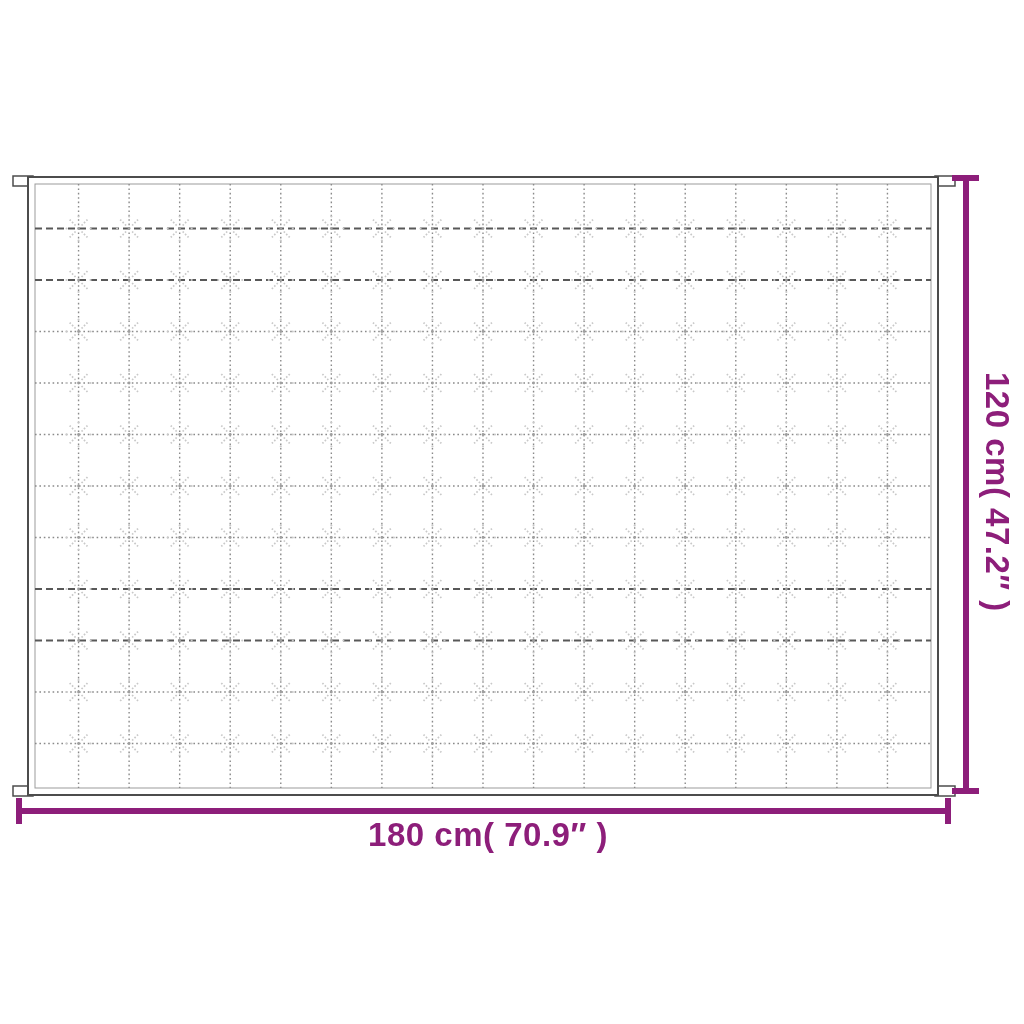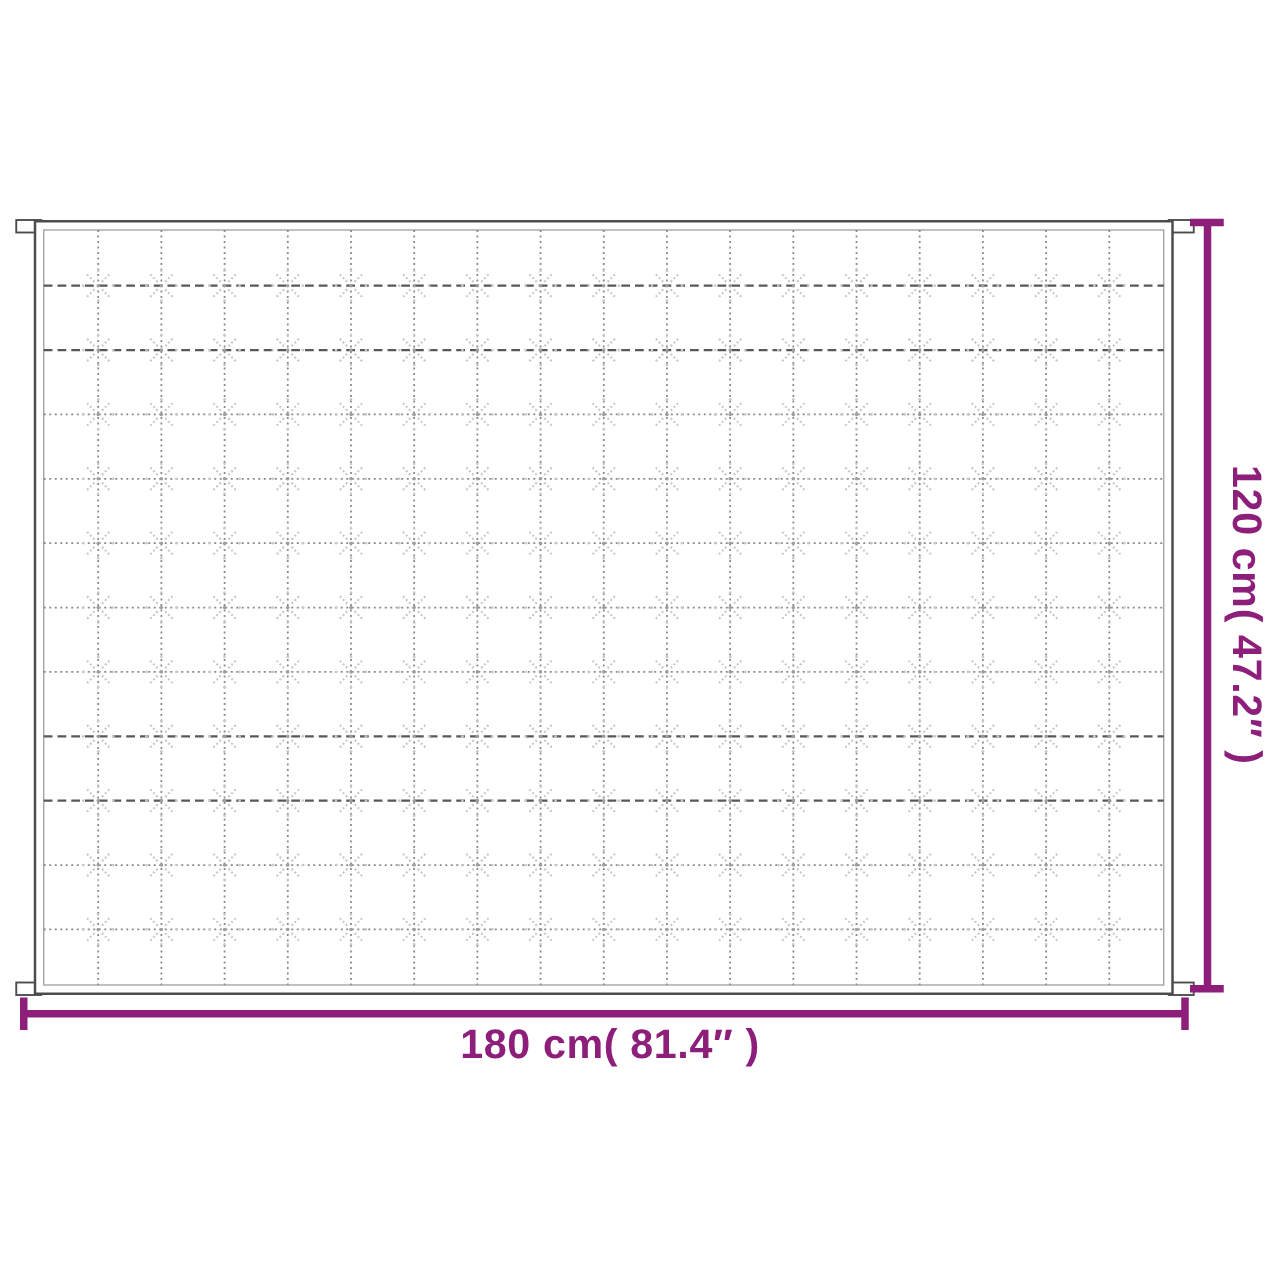--- a/index.html
+++ b/index.html
@@ -293,20 +293,20 @@
       <use href="#tuft" transform="translate(887.4444444444445,537.5)"></use>
       <use href="#tuft" transform="translate(887.4444444444445,589)"></use>
       <use href="#tuft" transform="translate(887.4444444444445,640.5)"></use>
       <use href="#tuft" transform="translate(887.4444444444445,692)"></use>
       <use href="#tuft" transform="translate(887.4444444444445,743.5)"></use>
     </svg>
 
   <div class="dim dim-line-h"></div>
   <div class="dim dim-cap-left"></div>
   <div class="dim dim-cap-right"></div>
-  <div class="dim-label width-label">180 cm( 81.4″ )</div>
+  <div class="dim-label width-label">180 cm( 70.9″ )</div>
 
   <div class="dim dim-line-v"></div>
   <div class="dim dim-cap-top"></div>
   <div class="dim dim-cap-bottom"></div>
   <div class="dim-label height-label">120 cm( 47.2″ )</div>
 
 </div>
 
 </body></html>

